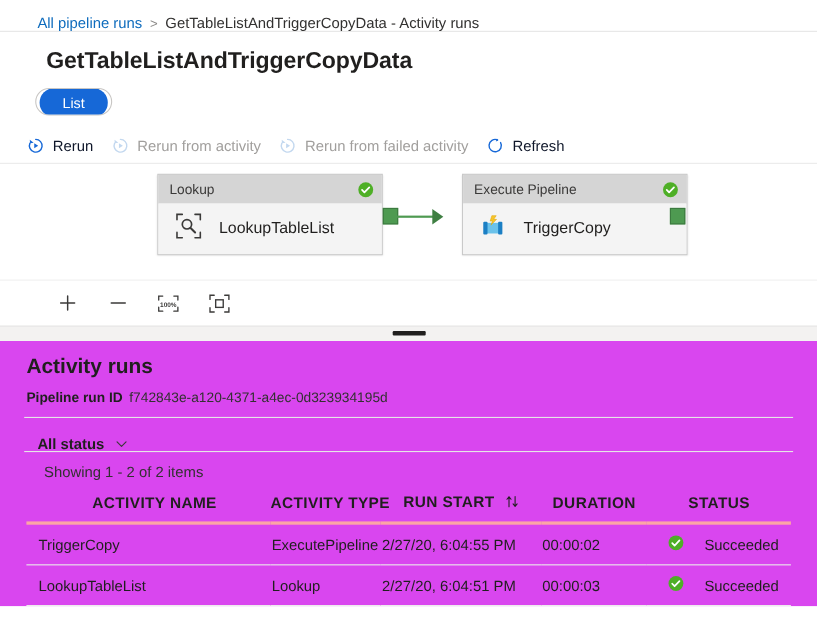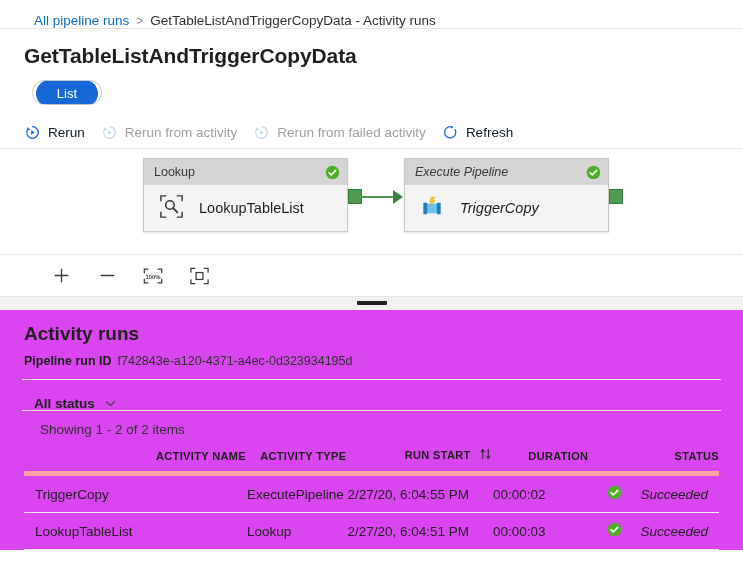--- a/index.html
+++ b/index.html
@@ -40,20 +40,21 @@
     color: #323130;
   }
 
   
   .page-title {
     font-size: 21px;
     font-weight: bold;
     color: #201f1e;
     padding: 15px 0 0 24px;
     letter-spacing: -0.1px;
+    margin-left: 18px;
   }
 
   
   .pill-wrap {
     margin: 12px 0 0 32px;
     display: inline-flex;
     align-items: center;
     border: 1px solid #c8c6c4;
     border-radius: 16px;
     height: 25px;
@@ -264,46 +265,46 @@
 
   
   table.runs {
     width: 695px;
     margin-left: 24px;
     border-collapse: collapse;
     table-layout: fixed;
     margin-top: 11px;
   }
   table.runs th {
-    text-align: right;
-    font-size: 11px;
+    text-align: center;
+    font-size: 14px;
     font-weight: bold;
     letter-spacing: 0.35px;
     color: #201f1e;
     padding: 0 0 9px 0;
-    border-bottom: 5px solid #fca5a5;
+    border-bottom: 3px solid #fca5a5;
     vertical-align: bottom;
     white-space: nowrap;
   }
   table.runs td {
     font-size: 13.5px;
     color: #201f1e;
     height: 34px;
     border-bottom: 1px solid #ececec;
     vertical-align: middle;
     white-space: nowrap;
   }
   .col-name { width: 210px; padding-left: 11px !important; }
   .col-type { width: 100px; }
   .col-start { width: 145px; }
   .col-dur { width: 96px; }
   .col-status { width: 130px; }
   .sort-ic { margin-left: 5px; display: inline-block; vertical-align: -1px; }
   .status-cell { display: flex; align-items: center; height: 34px; }
-  .status-cell span { margin-left: 18px; font-style: italic; }
+  .status-cell span { margin-left: 18px; }
 </style>
 </head>
 <body>
 
 
 
 
 <div class="breadcrumb">
   <span class="crumb-link">All pipeline runs</span>
   <span class="crumb-sep">&gt;</span>
@@ -393,21 +394,21 @@
           <path d="M15.8 15.8l4.3 4.3" stroke="#3b3a39" stroke-width="1.9" stroke-linecap="round"></path>
         </svg>
       </span>
       <span class="node-body-label">LookupTableList</span>
     </div>
   </div>
   <div class="port" style="left:348px; top:40px;"></div>
   <div class="conn-line" style="left:361px; top:47px; width:34px;"></div>
   <div class="conn-arrow" style="left:393px; top:41px;"></div>
 
-  <div class="node" style="left:404px; top:9px;font-style:italic;">
+  <div class="node" style="left:420px; top:9px;">
     <div class="node-head">
       <span class="node-head-label">Execute Pipeline</span>
       <span class="status-dot">
         <svg width="15" height="15" viewBox="0 0 16 16">
           <circle cx="8" cy="8" r="7.2" fill="#4eaf26"></circle>
           <path d="M4.4 8.2l2.3 2.4 4.7-4.9" fill="none" stroke="#ffffff" stroke-width="1.7" stroke-linecap="round" stroke-linejoin="round"></path>
         </svg>
       </span>
     </div>
     <div class="node-body">

